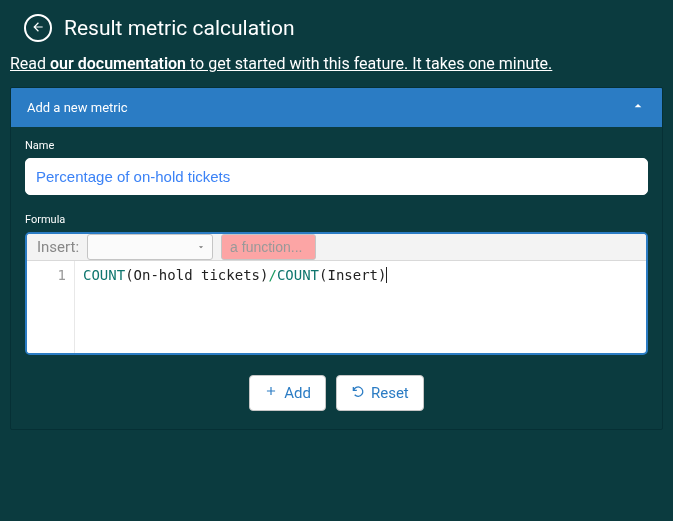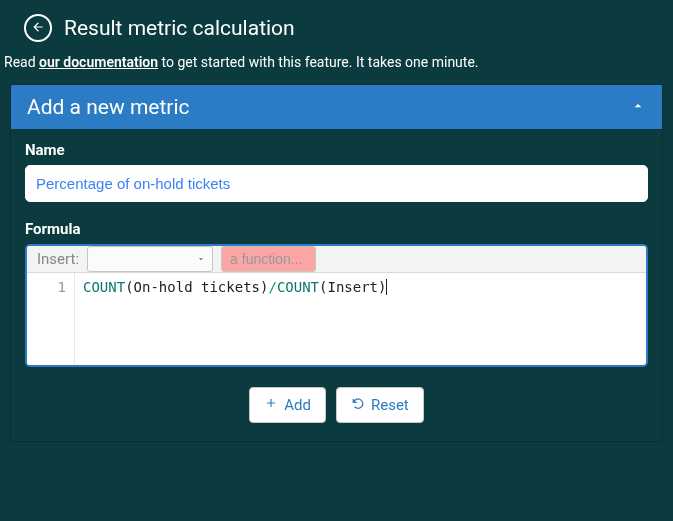--- a/index.html
+++ b/index.html
@@ -22,22 +22,23 @@
     border-radius: 50%;
     display: flex; align-items: center; justify-content: center;
     cursor: pointer;
   }
   .back-btn svg { width: 14px; height: 14px; fill: #fff; }
   .page-title {
     font-size: 21px;
     font-weight: 400;
   }
   .intro {
-    padding: 4px 10px 14px 4px;
-    font-size: 14px;
+    padding: 4px 10px 14px 10px;
+    font-size: 16px;
+    text-decoration: underline;
   }
   .intro .doc-link {
     text-decoration: underline;
     font-weight: 600;
     cursor: pointer;
   }
   .panel {
     margin: 0 10px 10px 10px;
     border: 1px solid #063035;
     border-radius: 2px;
@@ -45,31 +46,31 @@
   }
   .panel-header {
     background: #2b7cc4;
     padding: 10px 16px;
     display: flex;
     align-items: center;
     justify-content: space-between;
     cursor: pointer;
   }
   .panel-header-title {
-    font-size: 21px;
+    font-size: 13px;
     font-weight: 400;
   }
   .panel-header-chevron svg { width: 16px; height: 16px; fill: #fff; }
   .panel-body {
     padding: 12px 14px 18px 14px;
   }
   .field-label {
-    font-size: 15px;
+    font-size: 11px;
     margin-bottom: 6px;
-    font-weight: 700;
+    font-weight: 400;
   }
   .text-input {
     width: 100%;
     background: #fff;
     color: #3b82f6;
     border: 1px solid #fff;
     border-radius: 5px;
     padding: 9px 10px;
     font-size: 15px;
     outline: none;

